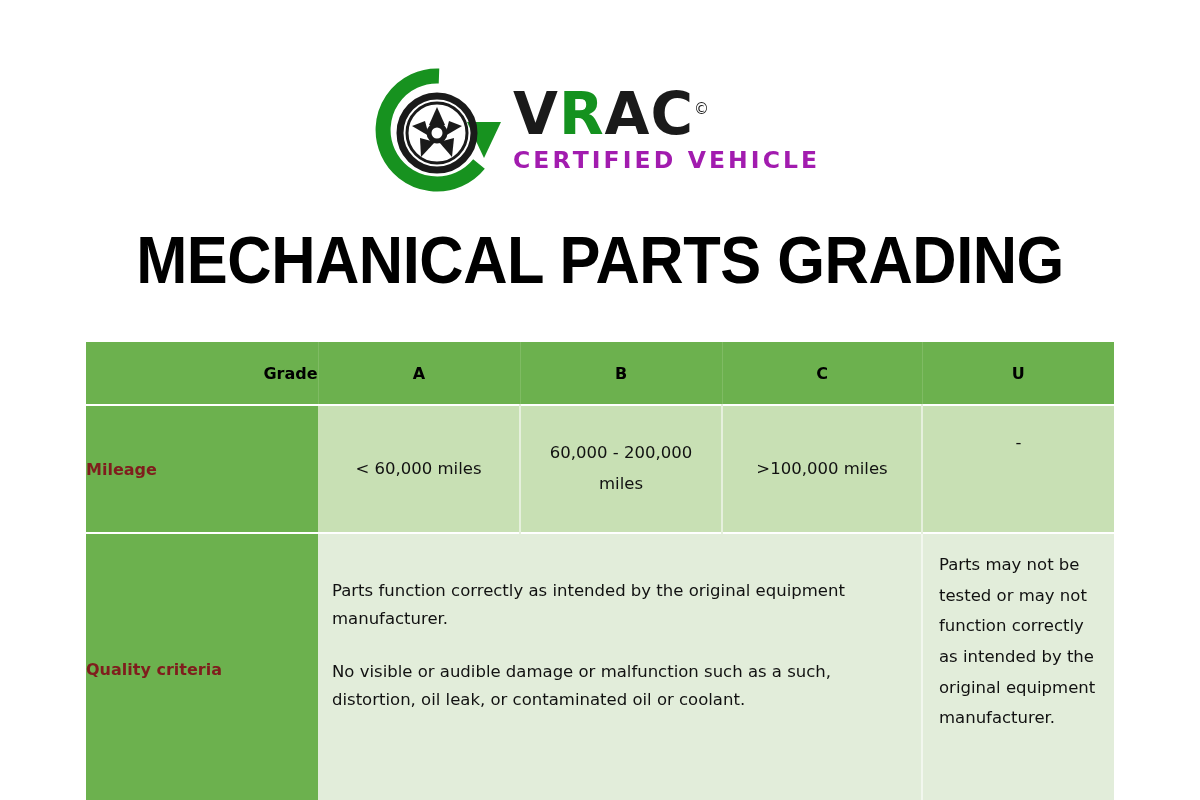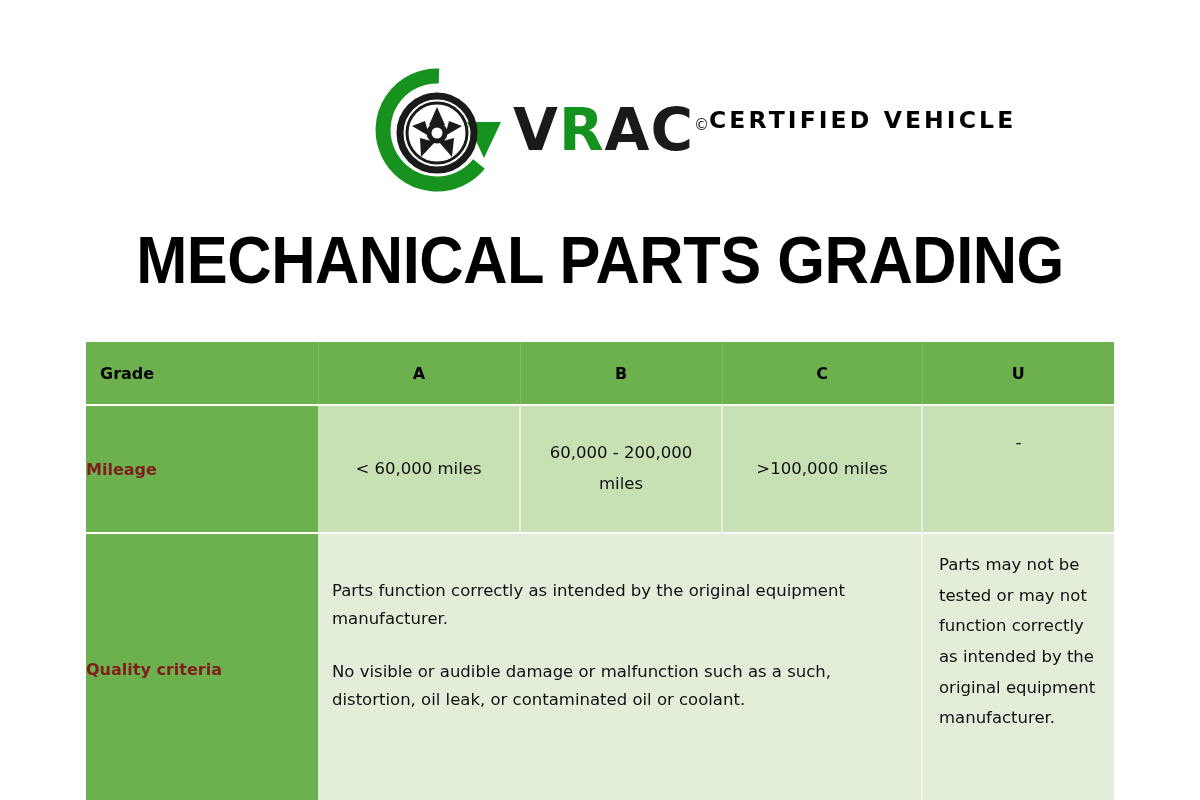--- a/index.html
+++ b/index.html
@@ -33,21 +33,21 @@
   }
   .logo-mark {
     width: 128px;
     height: 128px;
     flex: 0 0 128px;
     position: relative;
   }
   .logo-type {
     margin-left: 10px;
     display: flex;
-    flex-direction: row;
+    flex-direction: column;
     justify-content: center;
   }
   .logo-line1 {
     font-family: "DejaVu Sans", sans-serif;
     font-weight: 700;
     font-size: 58px;
     line-height: 0.98;
     letter-spacing: 1px;
     color: #1a1a1a;
     white-space: nowrap;
@@ -58,21 +58,21 @@
     font-size: 15px;
     vertical-align: super;
     font-weight: 400;
     letter-spacing: 0;
   }
   .logo-line2 {
     font-family: "DejaVu Sans", sans-serif;
     font-weight: 700;
     font-size: 23.5px;
     letter-spacing: 3.1px;
-    color: #000000;
+    color: #a21caf;
     white-space: nowrap;
     margin-top: 4px;
   }
   .logo-line3 {
     font-family: "DejaVu Sans", sans-serif;
     font-weight: 700;
     font-size: 40px;
     letter-spacing: 1.6px;
     color: #14921f;
     white-space: nowrap;
@@ -117,21 +117,21 @@
     height: 62px;
     color: #000000;
     font-family: "DejaVu Sans", sans-serif;
     font-weight: 700;
     font-size: 16px;
     text-align: center;
     border-right: 1px solid #7fbb63;
   }
   .row-head td:last-child { border-right: none; }
   .row-head td.label-cell {
-    text-align: left;
+    text-align: right;
     padding-left: 14px;
   }
 
   
   .label-cell {
     background: #6cb14e;
     color: #7f1d1d;
     font-family: "DejaVu Sans", sans-serif;
     font-weight: 700;
     font-size: 16px;

